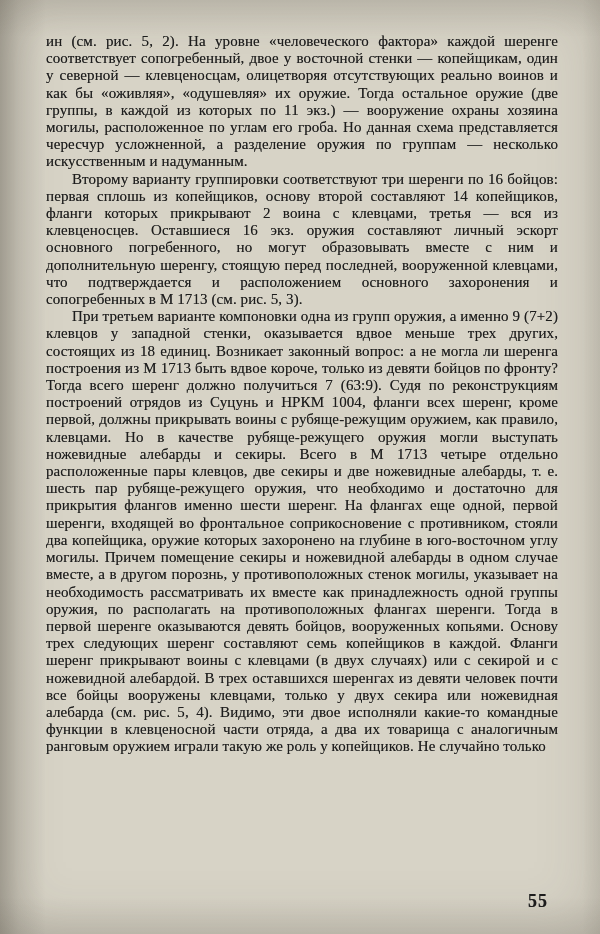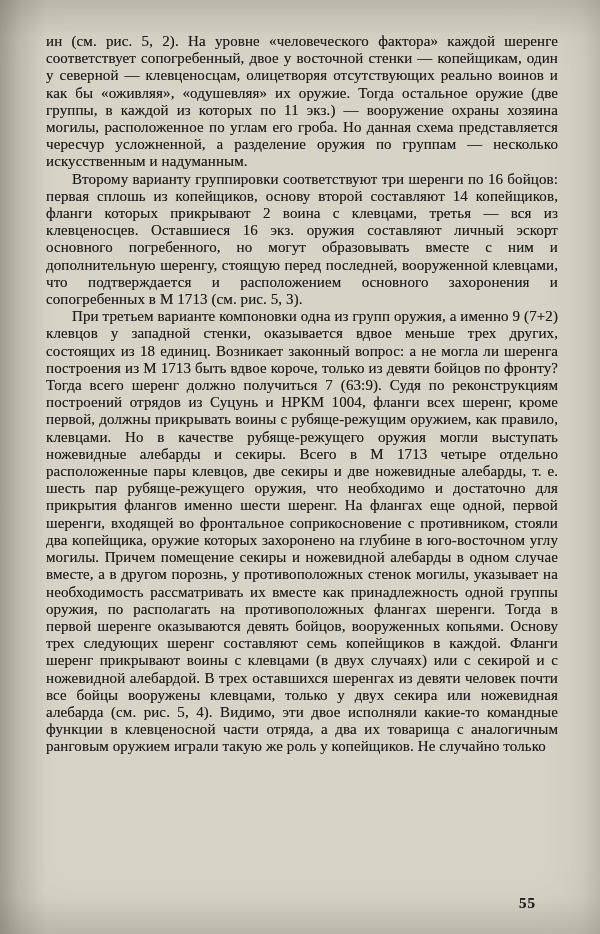--- a/index.html
+++ b/index.html
@@ -51,23 +51,23 @@
   }
   .para {
     margin: 0;
     text-indent: 26px;
   }
   .para.no-indent {
     text-indent: 0;
   }
   .page-number {
     position: absolute;
-    right: 64px;
+    right: 52px;
     bottom: 22px;
-    font-size: 15px;
+    font-size: 18px;
     font-weight: bold;
     letter-spacing: 1px;
     text-shadow: 0 0 0.4px rgba(20,20,20,0.55);
   }
 </style>
 </head>
 <body>
 
 <div class="page">
   <div class="gutter-shadow"></div>

